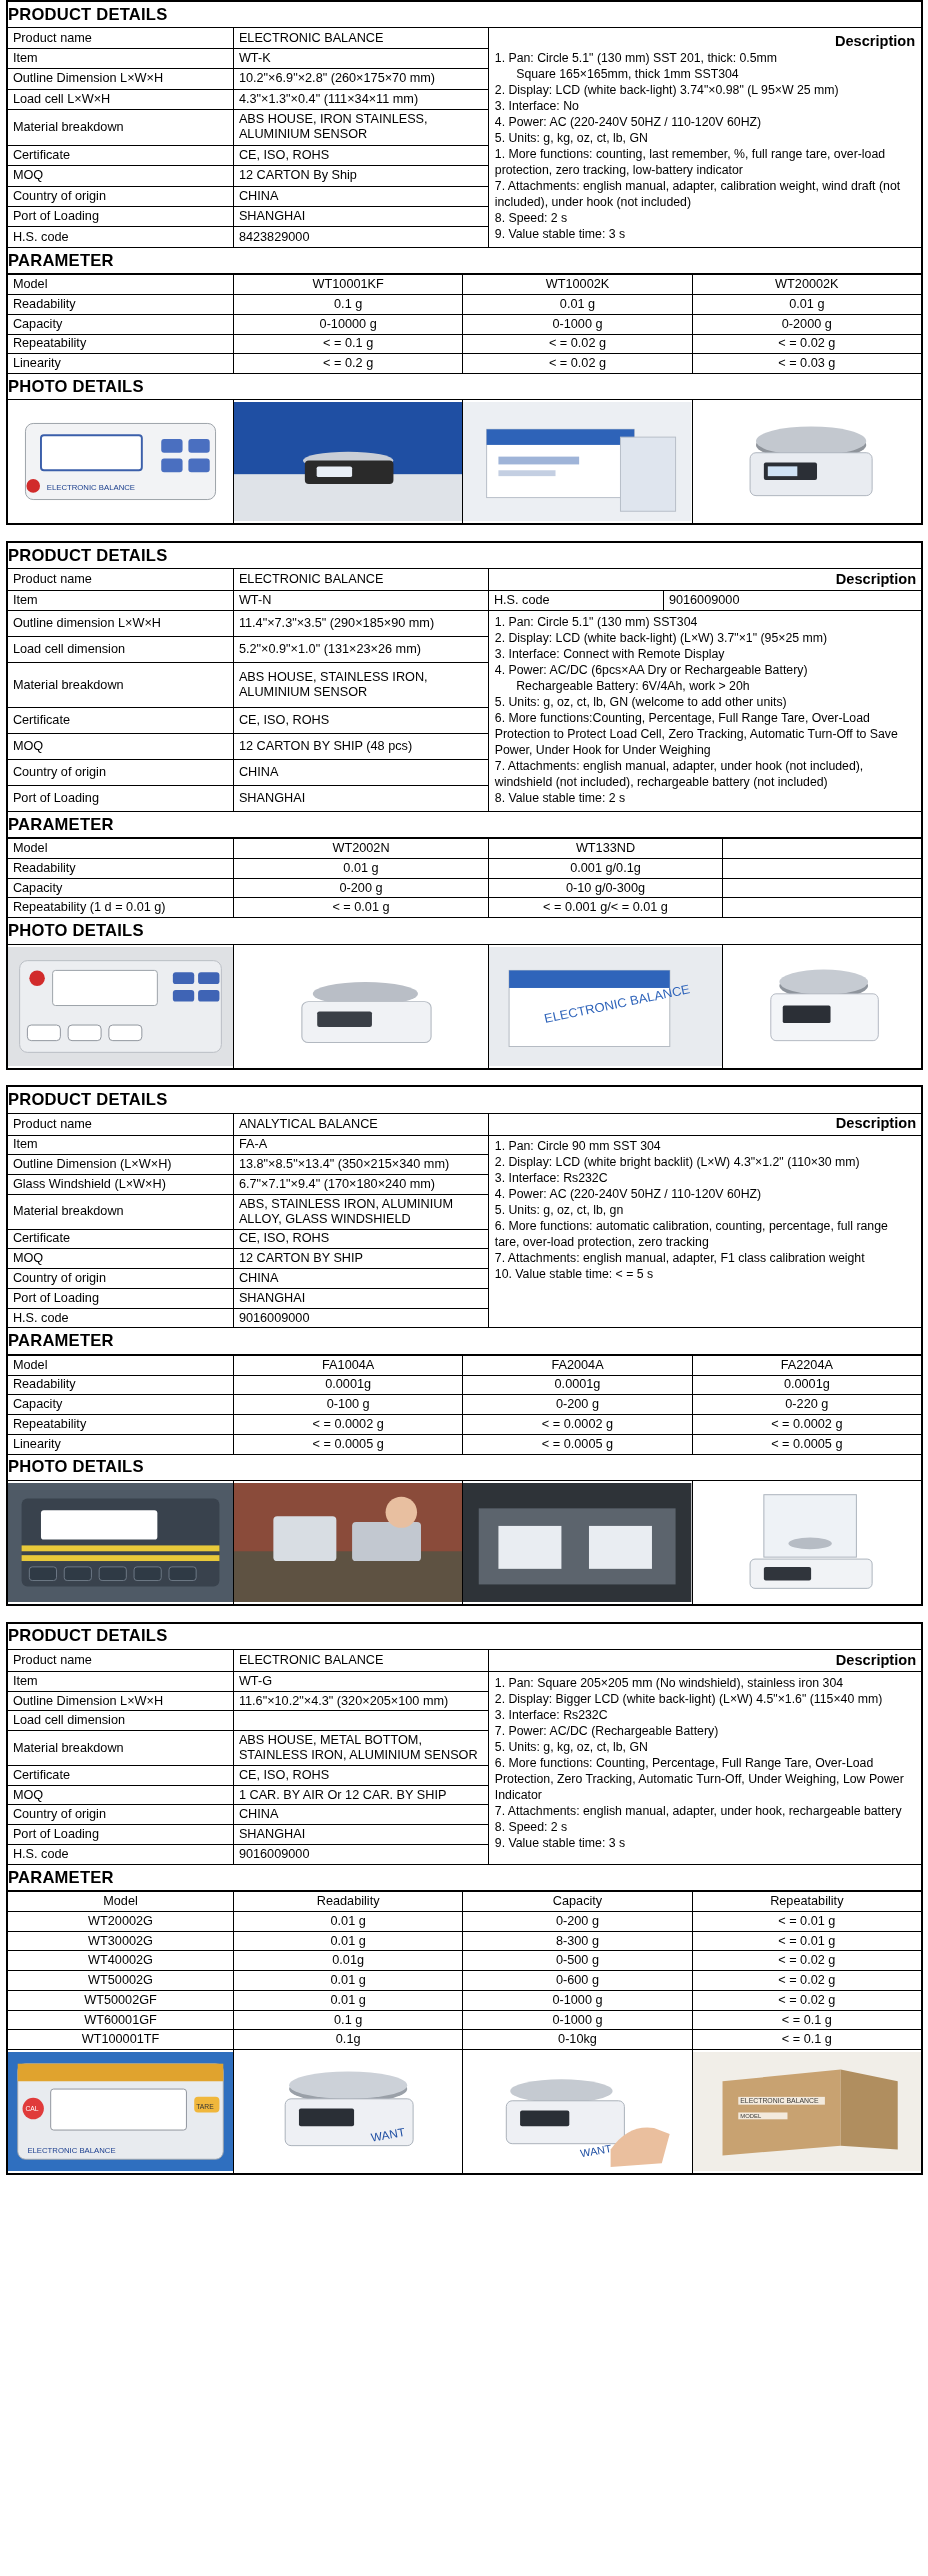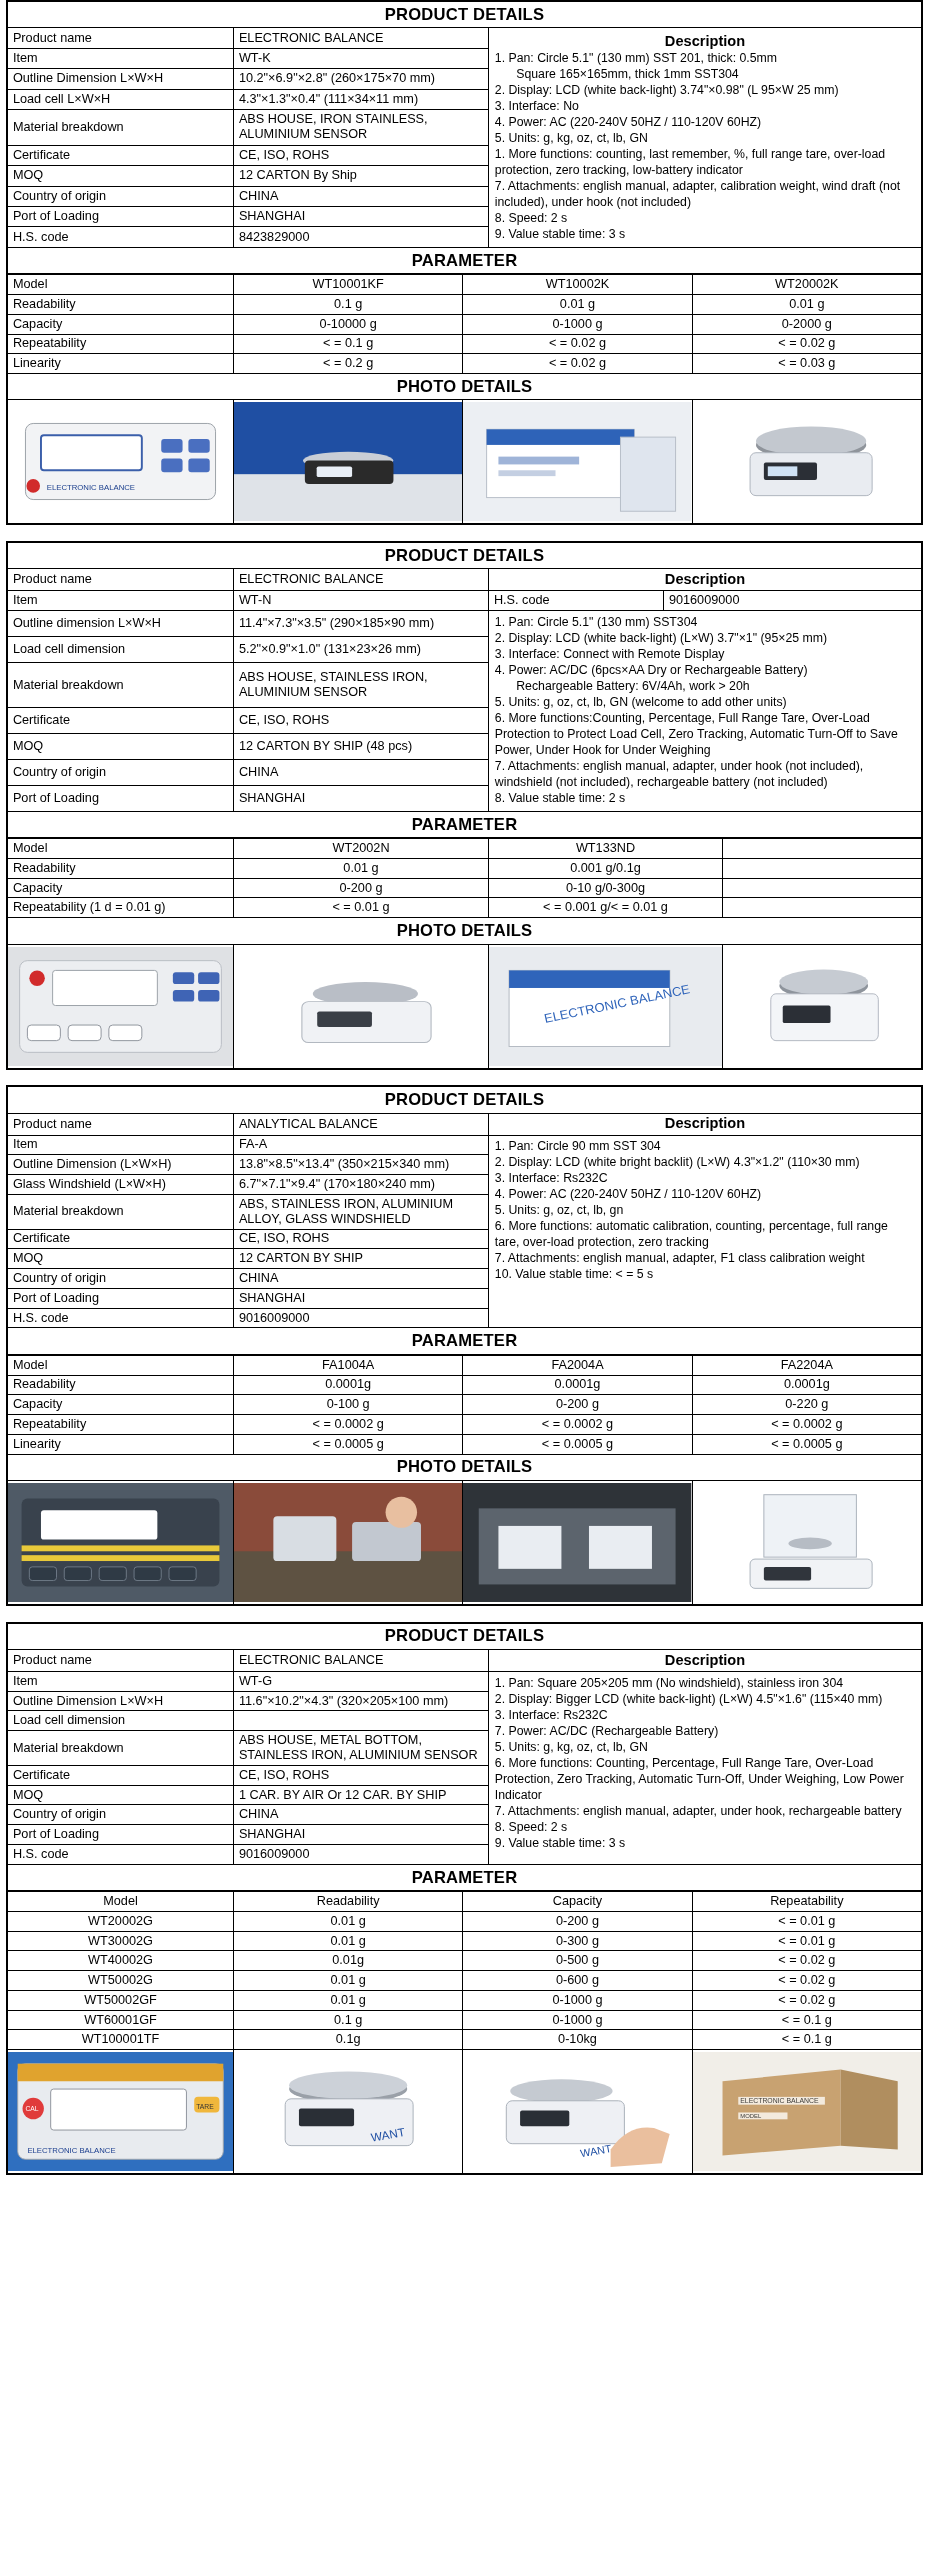--- a/index.html
+++ b/index.html
@@ -1,23 +1,23 @@
 <!DOCTYPE html>
 <html><head>
 <meta charset="utf-8">
 <style>
   html,body{margin:0;padding:0;background:#ffffff;}
   body{font-family:"Liberation Sans",sans-serif;color:#000;}
   .page{width:929px;margin:0 auto;padding:0;box-sizing:border-box;}
   .block{width:917px;margin:0 auto 15.6px auto;border:1.9px solid #000;box-sizing:border-box;}
   table{border-collapse:collapse;width:100%;table-layout:fixed;}
   td,th{border:1px solid #000;padding:1.9px 4.9px;font-size:12.7px;vertical-align:middle;line-height:1.18;}
-  .banner{text-align:center;font-weight:bold;font-size:16.6px;letter-spacing:0.2px;padding:2.9px 0;border:1px solid #000;}
+  .banner{font-weight:bold;font-size:16.6px;letter-spacing:0.2px;padding:2.9px 0;border:1px solid #000;}
   .desc{vertical-align:top;padding:3.9px 5.8px;font-size:12.3px;line-height:1.30;}
-  .deschead{text-align:center;font-weight:bold;font-size:14.6px;}
+  .deschead{text-align:right;font-weight:bold;font-size:14.6px;}
   .ctr{text-align:center;}
   .photos td{height:123px;padding:0;vertical-align:middle;text-align:center;}
   .photo{width:100%;height:119px;display:block;}
   .indent{padding-left:21.4px;display:block;}
 </style>
 </head>
 <body>
 
 <div class="page">
 
@@ -565,21 +565,21 @@
       </tr>
       <tr>
         <td class="ctr">WT20002G</td>
         <td class="ctr">0.01 g</td>
         <td class="ctr">0-200 g</td>
         <td class="ctr">&lt; = 0.01 g</td>
       </tr>
       <tr>
         <td class="ctr">WT30002G</td>
         <td class="ctr">0.01 g</td>
-        <td class="ctr">0-300 g</td>
+        <td class="ctr">8-300 g</td>
         <td class="ctr">&lt; = 0.01 g</td>
       </tr>
       <tr>
         <td class="ctr">WT40002G</td>
         <td class="ctr">0.01g</td>
         <td class="ctr">0-500 g</td>
         <td class="ctr">&lt; = 0.02 g</td>
       </tr>
       <tr>
         <td class="ctr">WT50002G</td>

